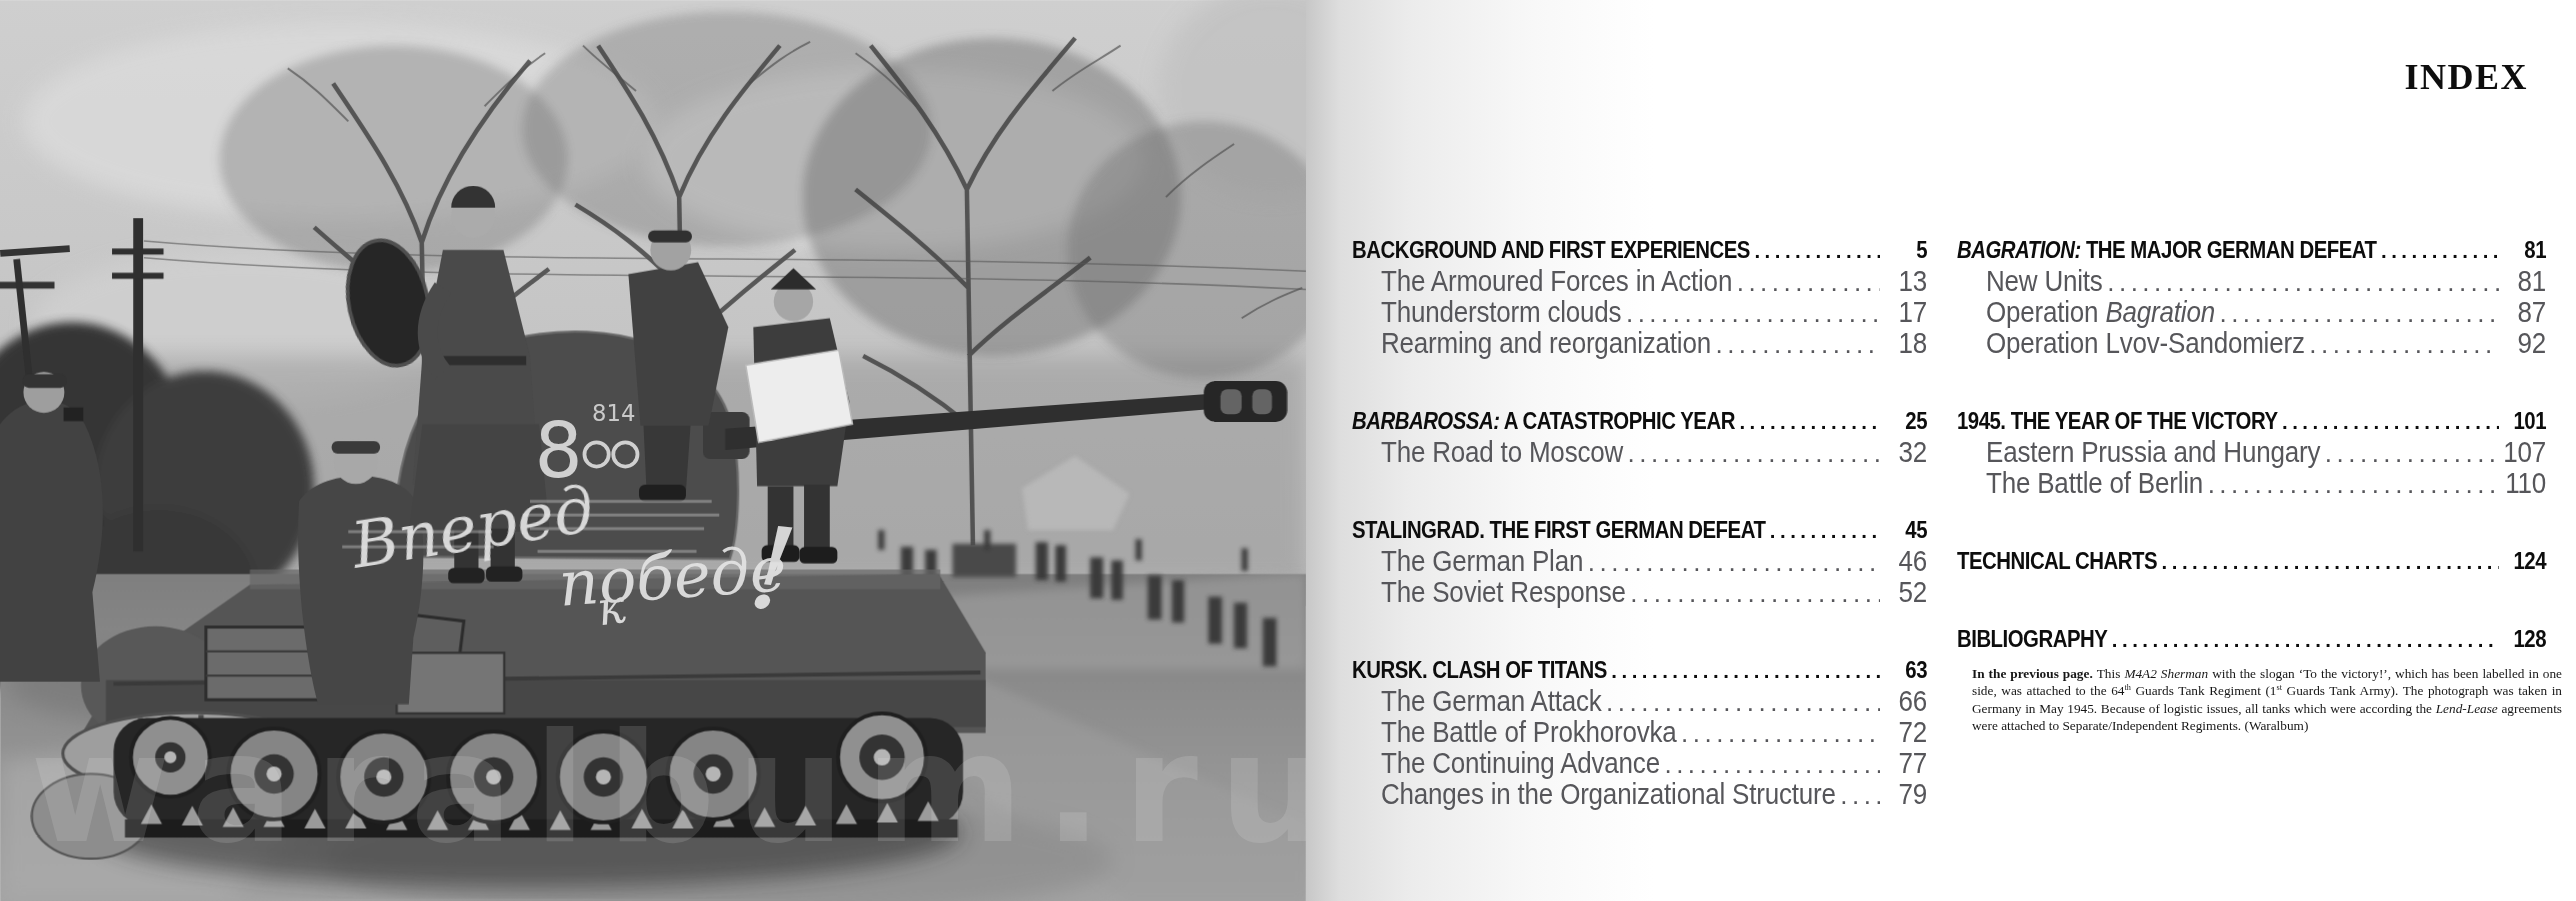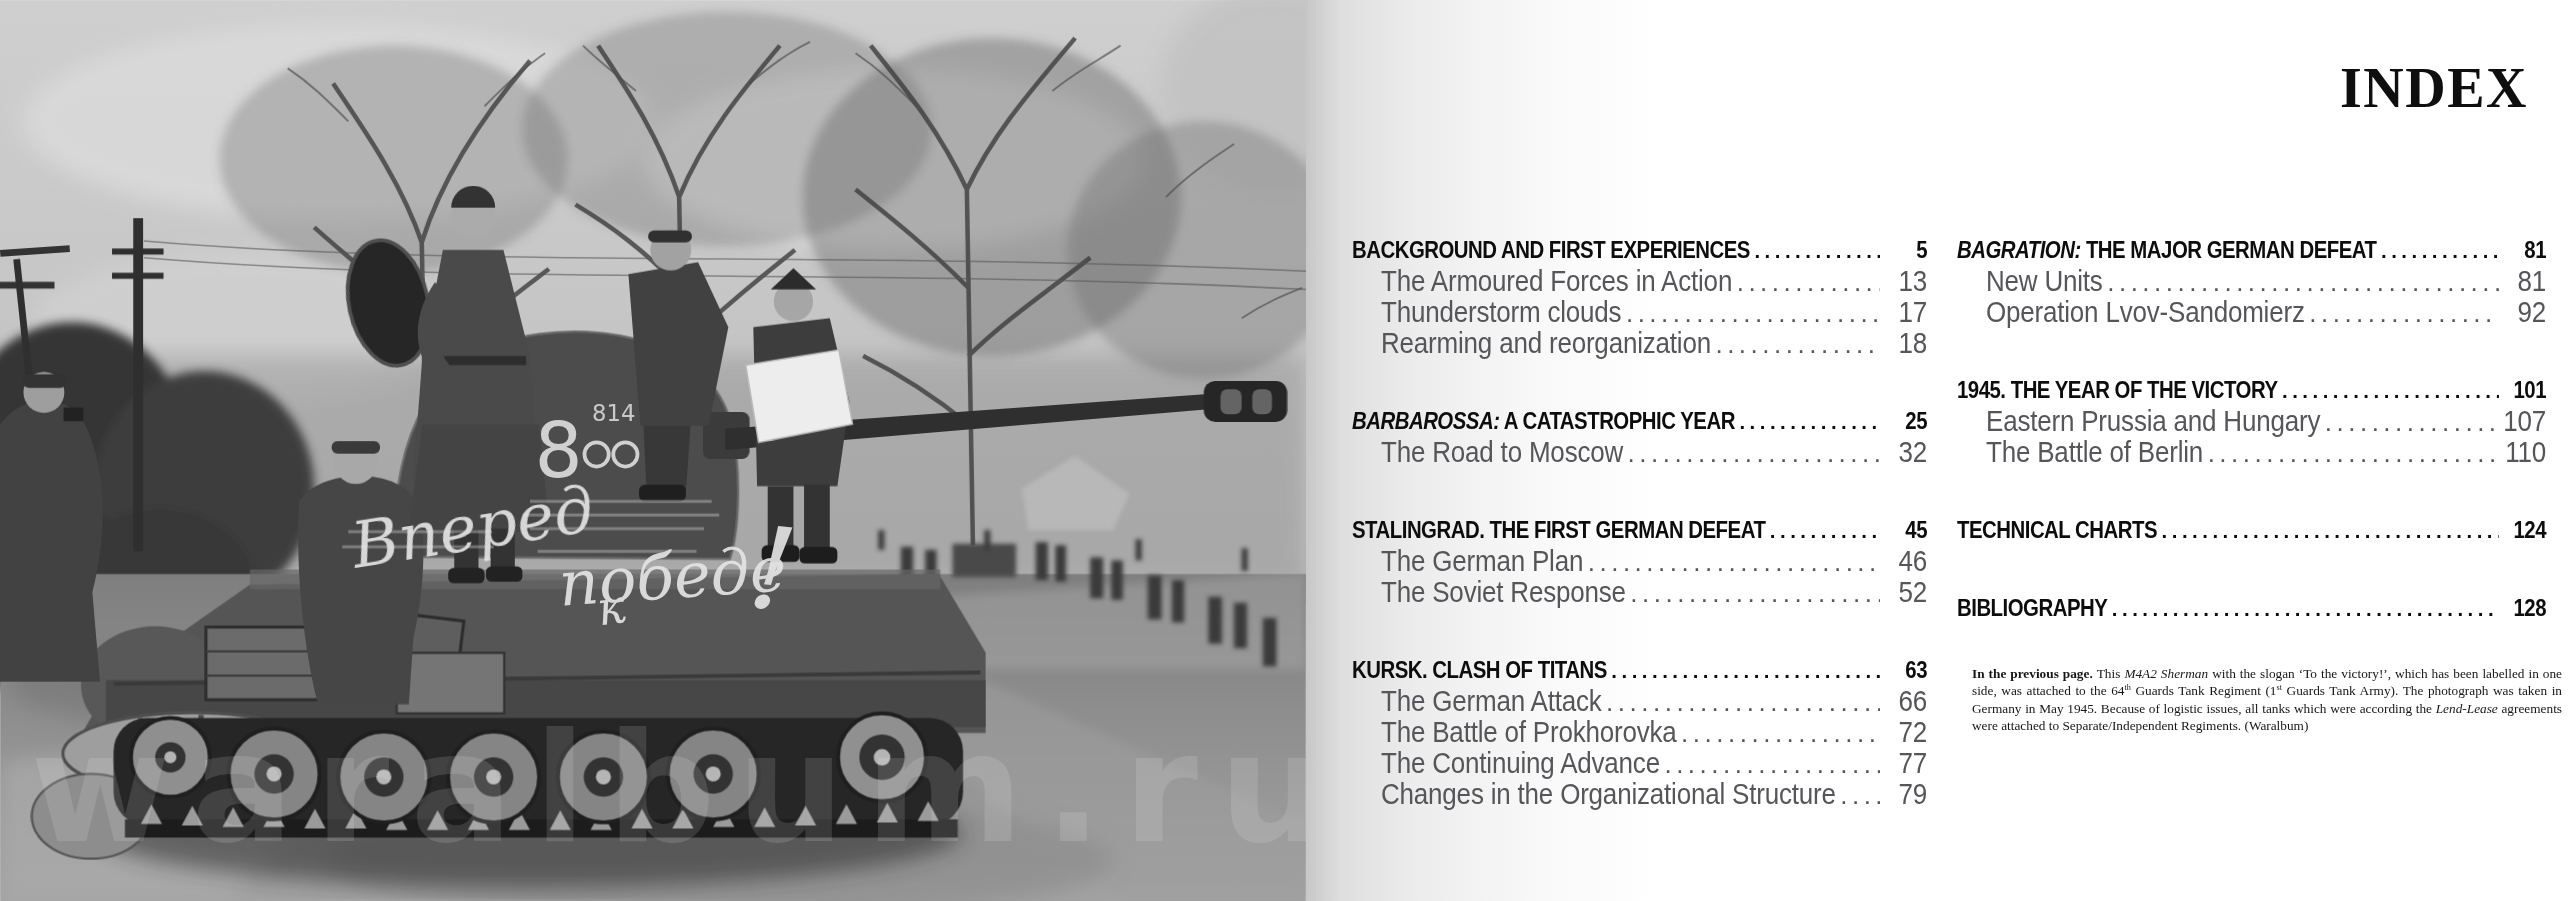--- a/index.html
+++ b/index.html
@@ -4,21 +4,21 @@
 <style>
   html,body{margin:0;padding:0;background:#ffffff;}
   .spread{position:relative;width:2576px;height:902px;overflow:hidden;background:#ffffff;
           font-family:"Liberation Sans",sans-serif;}
   
   .photo-page{position:absolute;left:0;top:0;width:1306px;height:902px;}
   
   .index-page{position:absolute;left:1306px;top:0;width:1270px;height:902px;
       background:linear-gradient(90deg,#c7c7c7 0px,#dedede 34px,#ececec 106px,#f8f8f8 227px,#ffffff 348px);}
   .page-title{position:absolute;top:56px;right:48px;margin:0;
-      font-family:"Liberation Serif",serif;font-weight:700;font-size:56px;
+      font-family:"Liberation Serif",serif;font-weight:700;font-size:36px;
       letter-spacing:1.5px;color:#0e0e0e;}
   .toc-col{position:absolute;top:236px;}
   .toc-col.c0{left:46px;width:575px;}   
   .toc-col.c1{left:651px;width:589px;}  
   .section + .section{margin-top:47px;}
   .row{display:flex;align-items:center;height:31px;line-height:31px;white-space:nowrap;}
   .row.head{font-weight:700;color:#0d0d0d;font-size:20.4px;letter-spacing:-0.5px;}
   .row.sub{color:#56565a;font-size:26px;padding-left:29px;letter-spacing:-0.2px;}
   .label{flex:0 0 auto;}
   .tall{display:inline-block;transform:scaleY(1.15);transform-origin:0 78%;}
@@ -368,20 +368,25 @@
             <span class="label tall"><span class="i">BAGRATION:</span><span> THE MAJOR GERMAN DEFEAT</span></span>
             <span class="leader"></span>
             <span class="num tall">81</span>
           </div>
           <div class="row sub">
             <span class="label tall"><span>New Units</span></span>
             <span class="leader"></span>
             <span class="num tall">81</span>
           </div>
           <div class="row sub">
+            <span class="label tall"><span>Operation </span><span class="i">Bagration</span></span>
+            <span class="leader"></span>
+            <span class="num tall">87</span>
+          </div>
+          <div class="row sub">
             <span class="label tall"><span>Operation Lvov-Sandomierz </span></span>
             <span class="leader"></span>
             <span class="num tall">92</span>
           </div>
         </div>
         <div class="section">
           <div class="row head">
             <span class="label tall"><span>1945. THE YEAR OF THE VICTORY</span></span>
             <span class="leader"></span>
             <span class="num tall">101</span>

